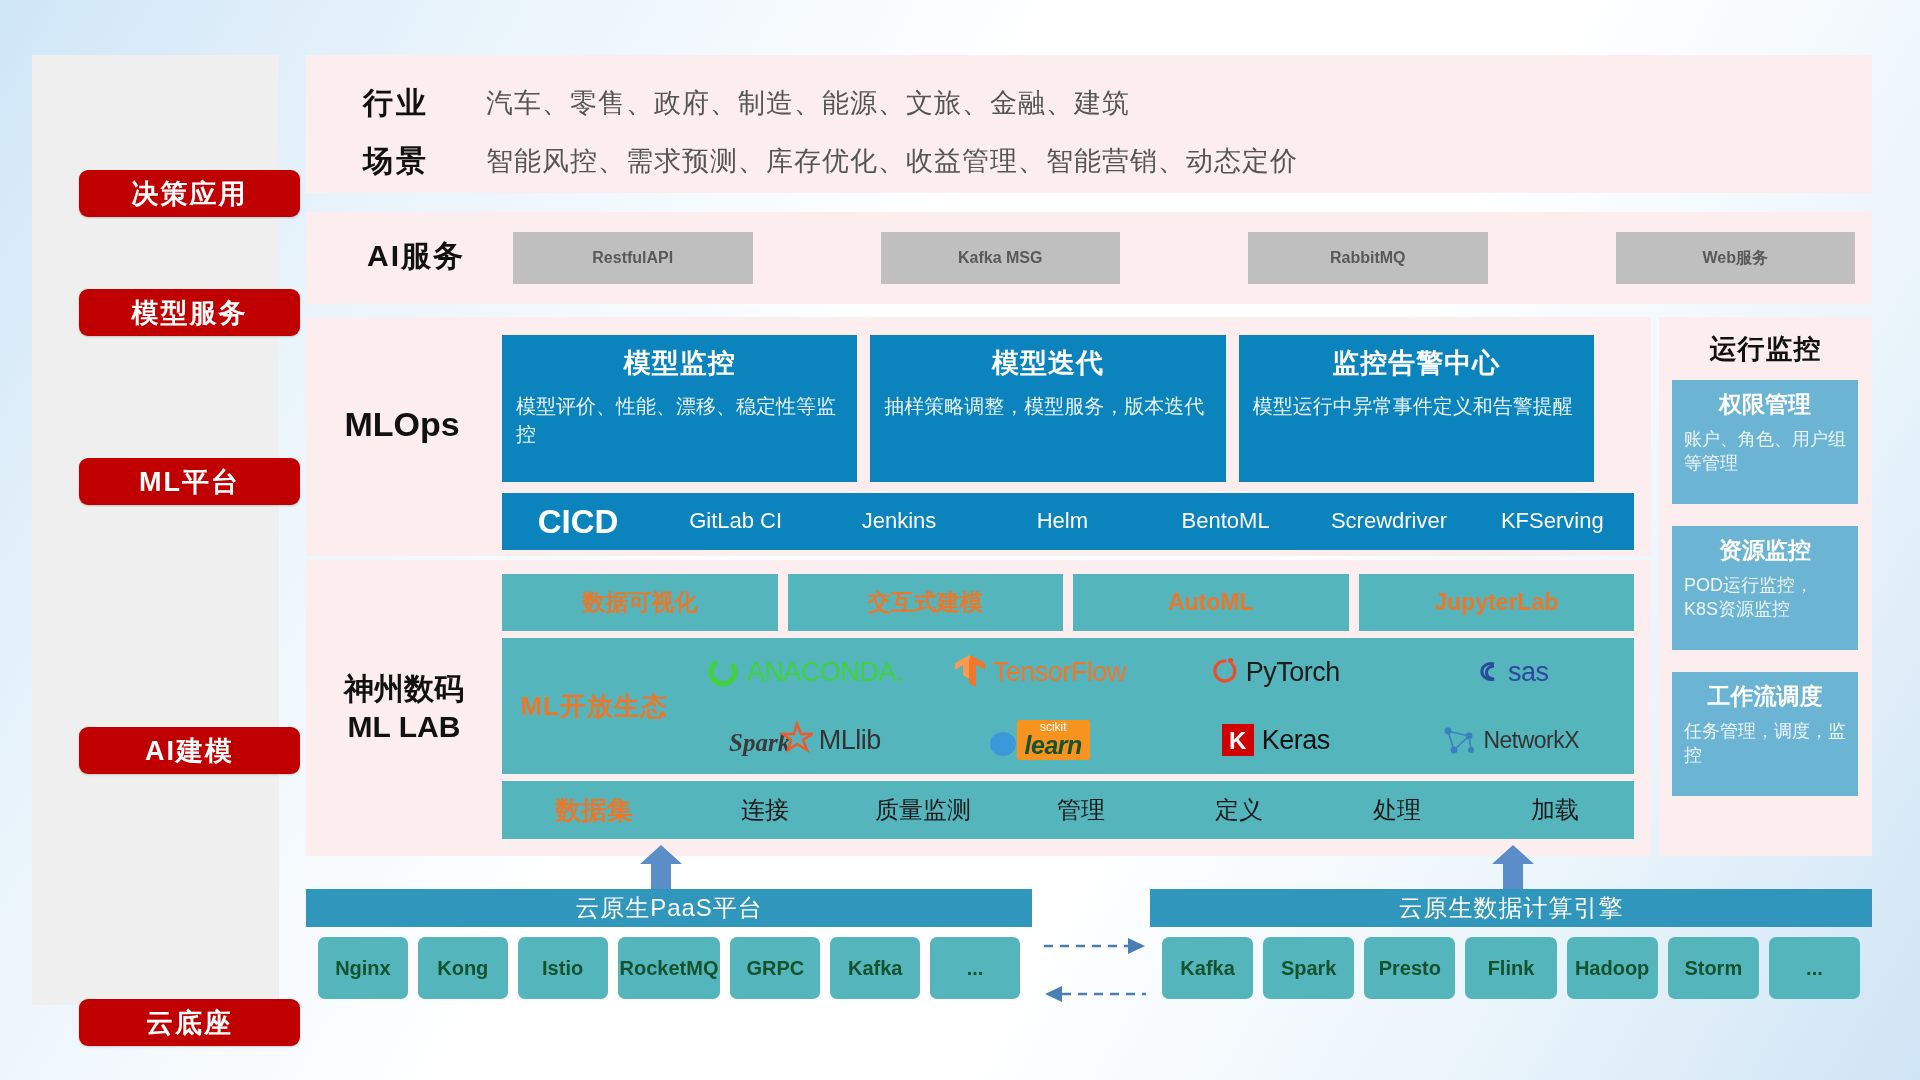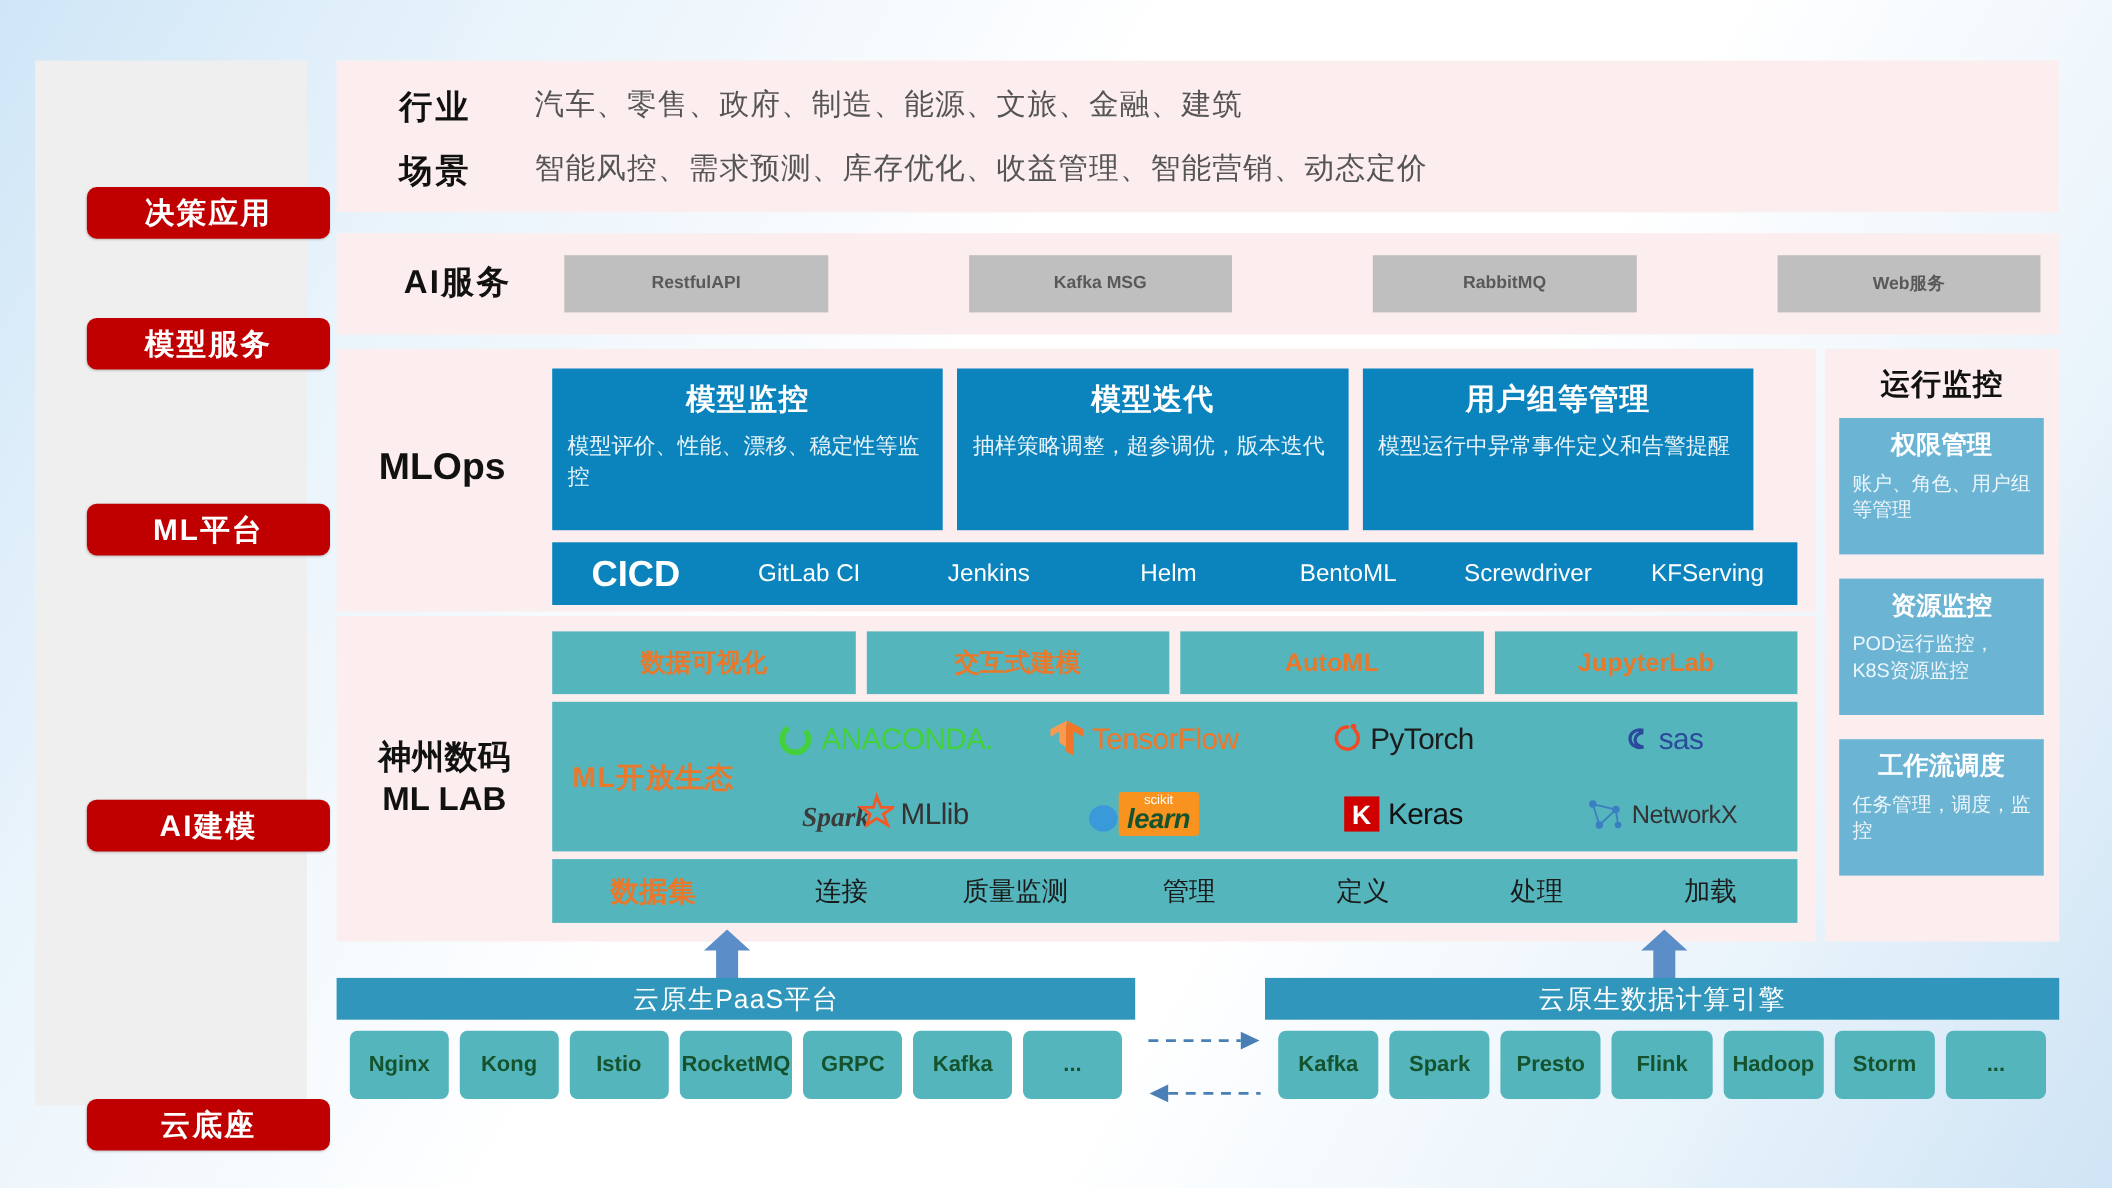--- a/index.html
+++ b/index.html
@@ -30,21 +30,21 @@
 
   
   .pink{background:#fceeee;}
   #panel-business{position:absolute;left:306px;top:55px;width:1566px;height:138px;}
   #panel-aisvc{position:absolute;left:306px;top:212px;width:1566px;height:92px;}
   #panel-mlops{position:absolute;left:306px;top:317px;width:1345px;height:239px;}
   #panel-mllab{position:absolute;left:306px;top:560px;width:1345px;height:296px;}
   #panel-ops{position:absolute;left:1659px;top:317px;width:213px;height:539px;}
 
   
-  .biz-row{position:absolute;display:flex;}
+  .biz-row{position:absolute;display:flex;align-items:center;}
   #biz-row-industry{left:0;top:22px;height:52px;}
   #biz-row-scene{left:0;top:80px;height:52px;}
   .biz-label{width:180px;text-align:center;font-size:30px;font-weight:bold;color:#111;letter-spacing:3px;}
   .biz-value{font-size:27px;color:#555;letter-spacing:1px;white-space:nowrap;}
 
   
   #aisvc-label{position:absolute;left:20px;top:24px;width:180px;text-align:center;font-size:30px;font-weight:bold;color:#111;letter-spacing:2px;}
   #aisvc-items{position:absolute;left:207px;top:20px;width:1342px;height:52px;display:flex;gap:128px;}
   .aisvc-chip{
     flex:1 1 0;background:#bfbfbf;color:#595959;font-size:16px;font-weight:bold;
@@ -146,24 +146,24 @@
 
   <div id="panel-mlops" class="pink">
     <div id="mlops-label">MLOps</div>
     <div id="mlops-cards">
       <div class="mlops-card">
         <div class="mlops-card-title">模型监控</div>
         <div class="mlops-card-desc">模型评价、性能、漂移、稳定性等监控</div>
       </div>
       <div class="mlops-card">
         <div class="mlops-card-title">模型迭代</div>
-        <div class="mlops-card-desc">抽样策略调整，超参调优，版本迭代</div>
+        <div class="mlops-card-desc">抽样策略调整，模型服务，版本迭代</div>
       </div>
       <div class="mlops-card">
-        <div class="mlops-card-title">用户组等管理</div>
+        <div class="mlops-card-title">监控告警中心</div>
         <div class="mlops-card-desc">模型运行中异常事件定义和告警提醒</div>
       </div>
     </div>
     <div id="cicd-bar">
       <div id="cicd-title">CICD</div>
       <div class="cicd-item">GitLab CI</div>
       <div class="cicd-item">Jenkins</div>
       <div class="cicd-item">Helm</div>
       <div class="cicd-item">BentoML</div>
       <div class="cicd-item">Screwdriver</div>

